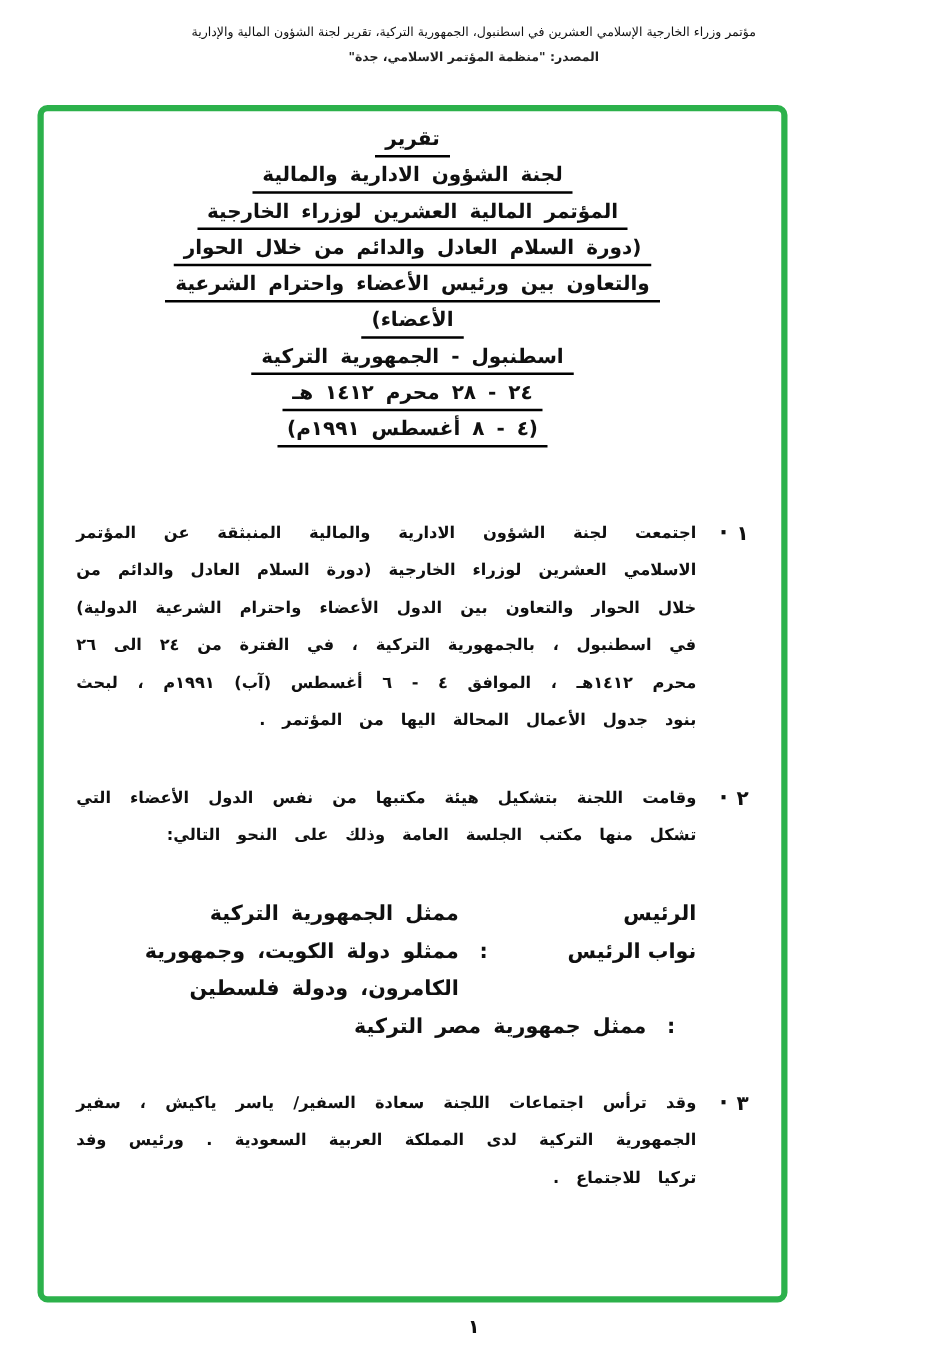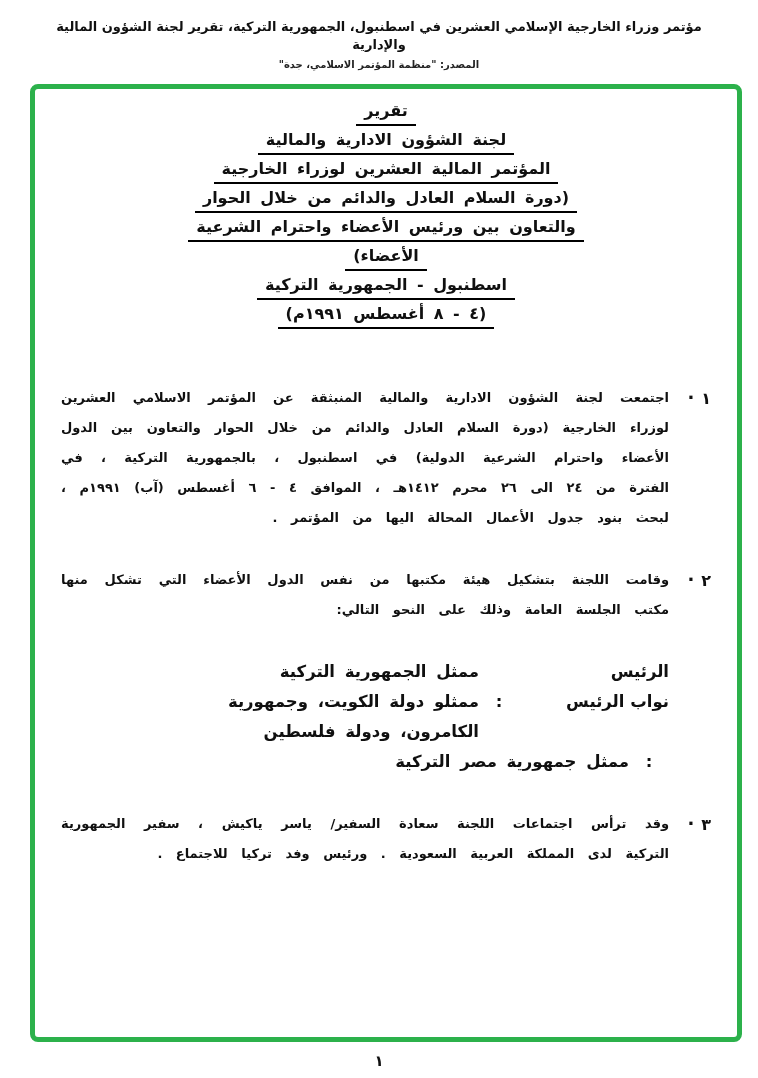--- a/index.html
+++ b/index.html
@@ -14,36 +14,36 @@
     color: #101010;
     direction: rtl;
     position: relative;
     overflow: hidden;
   }
   .doc-caption {
     text-align: center;
     padding-top: 18px;
   }
   .caption-line-1 {
-    font-size: 13px;
-    font-weight: bold;
+    font-size: 10px;
+    font-weight: normal;
     line-height: 18px;
     padding: 0 30px;
   }
   .caption-line-2 {
     font-size: 10px;
     font-weight: bold;
     margin-top: 5px;
     color: #222;
   }
   .report-border-box {
     position: absolute;
     left: 30px;
     top: 84px;
-    width: 712px;
+    width: 600px;
     height: 958px;
     box-sizing: border-box;
     border: 5px solid #2cb14b;
     border-radius: 8px;
     background: #ffffff;
     padding: 12px 26px 0 26px;
     overflow: hidden;
   }
   .title-block {
     text-align: center;
@@ -128,20 +128,21 @@
 <div class="report-border-box">
 
   <div class="title-block">
     <div class="title-line"><span>تقرير</span></div>
     <div class="title-line"><span>لجنة الشؤون الادارية والمالية</span></div>
     <div class="title-line"><span>المؤتمر المالية العشرين لوزراء الخارجية</span></div>
     <div class="title-line"><span>(دورة السلام العادل والدائم من خلال الحوار</span></div>
     <div class="title-line"><span>والتعاون بين ورئيس الأعضاء واحترام الشرعية</span></div>
     <div class="title-line"><span>الأعضاء)</span></div>
     <div class="title-line"><span>اسطنبول - الجمهورية التركية</span></div>
+    <div class="title-line"><span>٢٤ - ٢٨ محرم ١٤١٢ هـ</span></div>
     <div class="title-line"><span>(٤ - ٨ أغسطس ١٩٩١م)</span></div>
   </div>
 
   <div class="body-block">
 
     <div class="para">
       <div class="para-num">
         <span>١</span>
         <span class="para-dot">·</span>
       </div>

